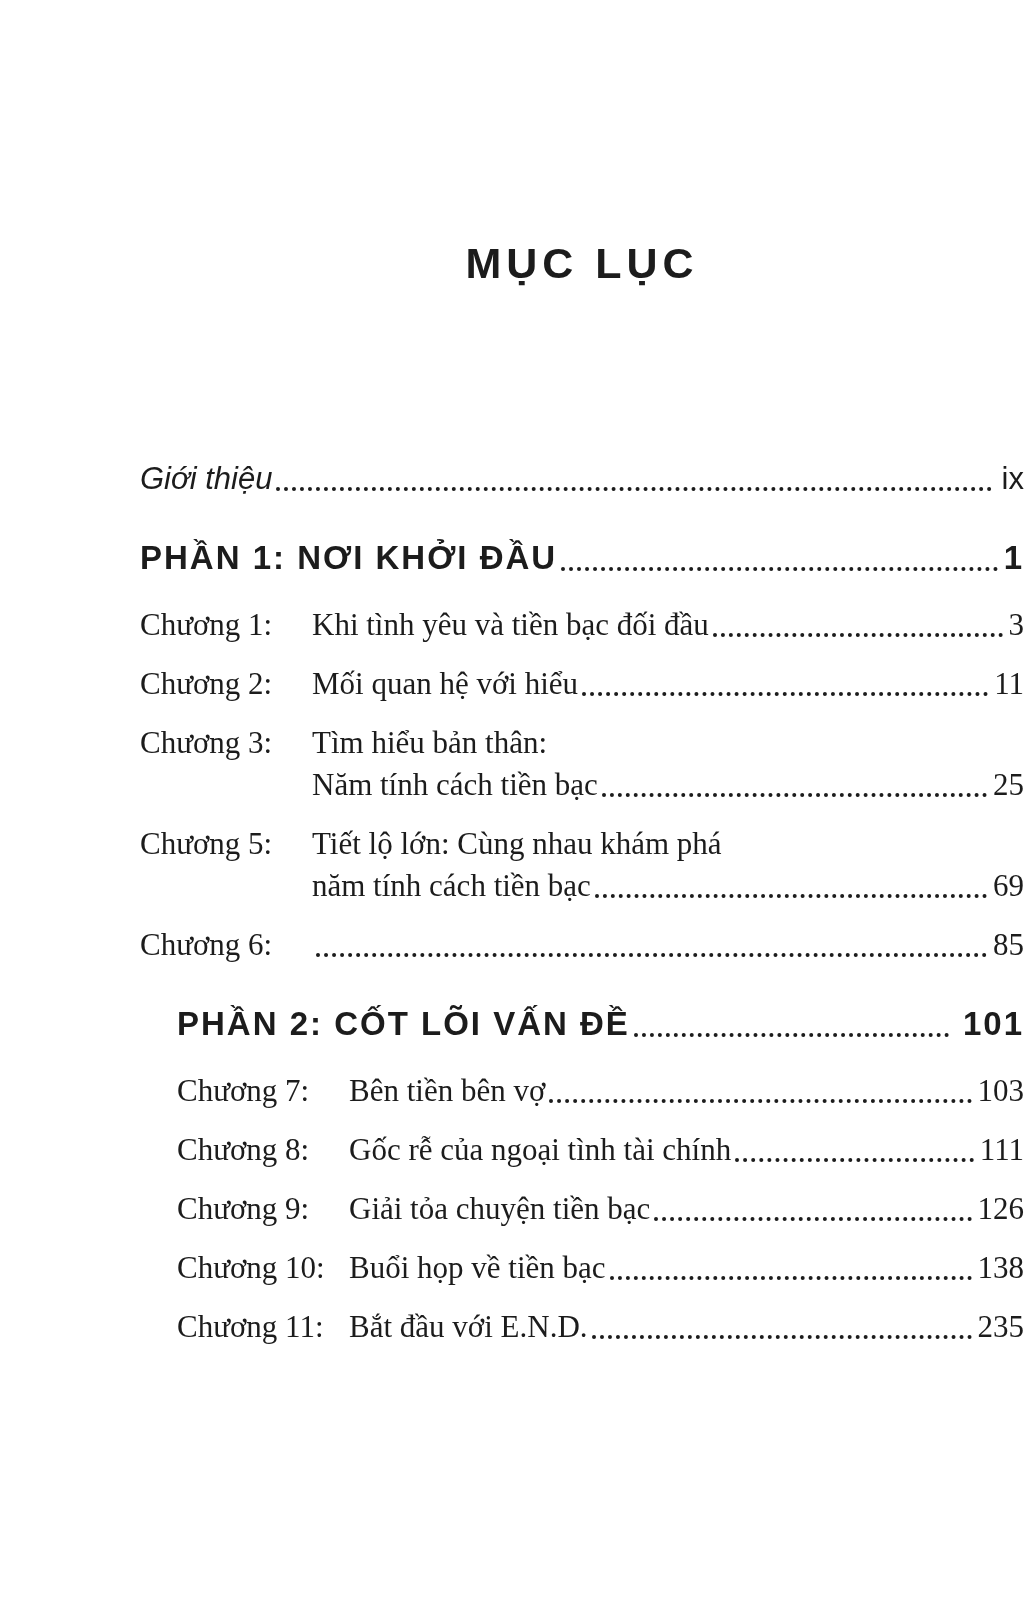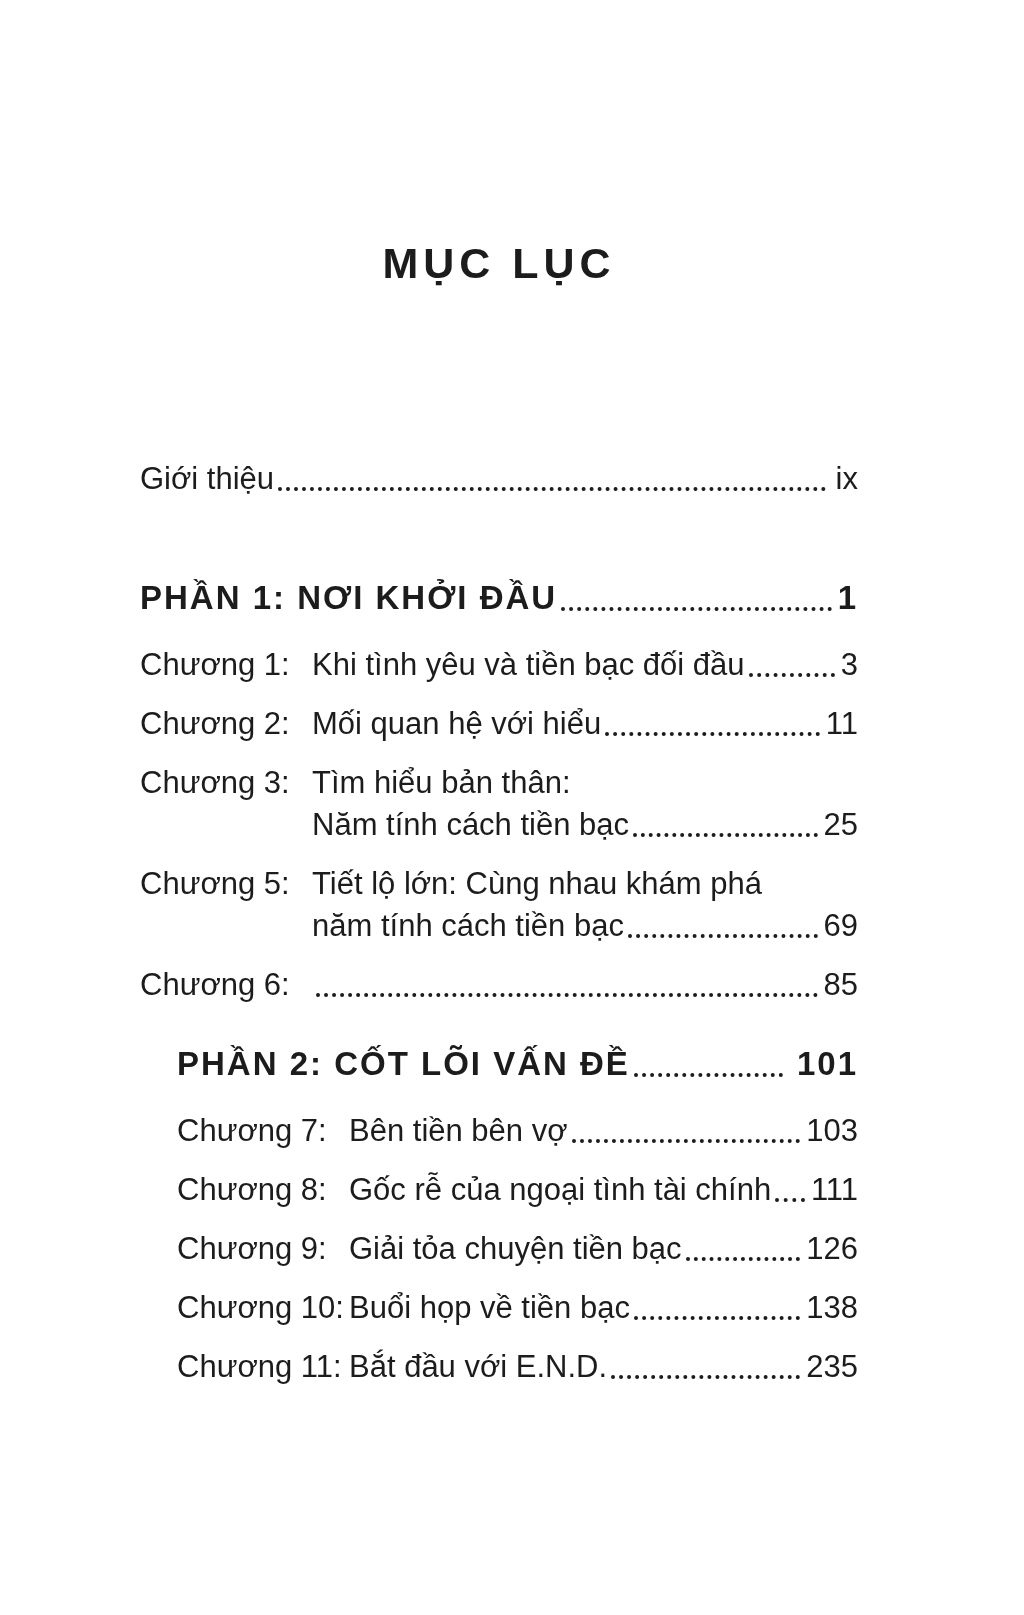--- a/index.html
+++ b/index.html
@@ -3,57 +3,58 @@
 <meta charset="utf-8">
 <style>
   * { margin:0; padding:0; box-sizing:border-box; }
   html, body { background:#ffffff; }
   body {
     width:1024px; height:1615px;
     font-family:"Liberation Sans","DejaVu Sans",sans-serif;
     color:#1c1c1c;
     overflow:hidden;
   }
-  .page { padding-left:140px; padding-right:166px; }
+  .page { padding-left:140px; }
 
   .toc-title {
     margin-top:238px;
     text-align:center;
     font-size:43px;
     font-weight:800;
     letter-spacing:5px;
     line-height:50px;
   }
 
   .row { display:flex; }
 
   .intro-row {
     margin-top:170px;
     font-size:31px;
     line-height:42px;
   }
-  .intro-label { }
-
-  .section--1 { margin-top:76px; }
+  .intro-label { font-style:italic; }
+
+  .section--1 { margin-top:36px; }
   .section--2 { margin-top:36px;margin-left:37px; }
 
   .section-heading {
     display:flex;
     font-size:33px;
     font-weight:800;
     letter-spacing:2px;
     line-height:44px;
     margin-bottom:24px;
   }
 
   .chapter {
     display:flex;
     font-size:31px;
     line-height:42px;
     margin-bottom:17px;
+    font-family:Liberation Serif, serif;
   }
   .ch-label { width:172px; flex-shrink:0; }
   .ch-body { flex:1; min-width:0; }
   .ch-line { display:flex; }
 
   .leader {
     flex:1;
     align-self:flex-end;
     height:0;
     margin:0 4px 9px 4px;

